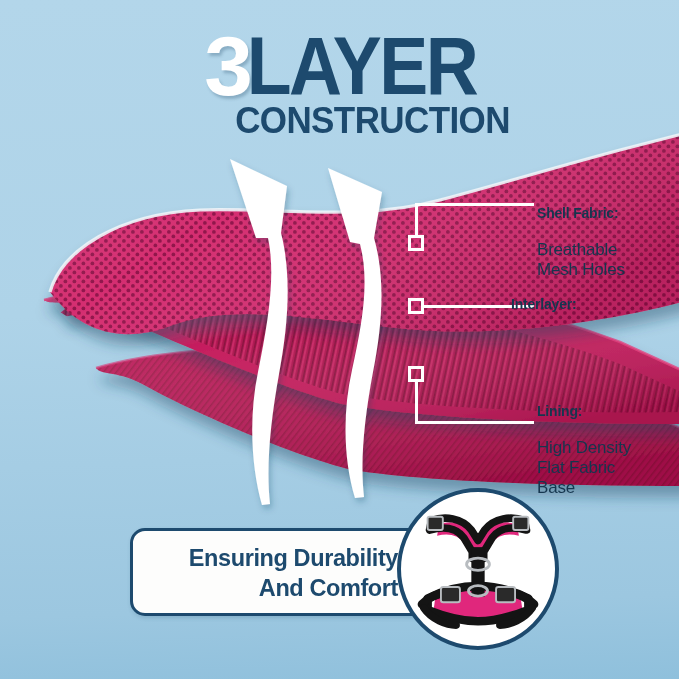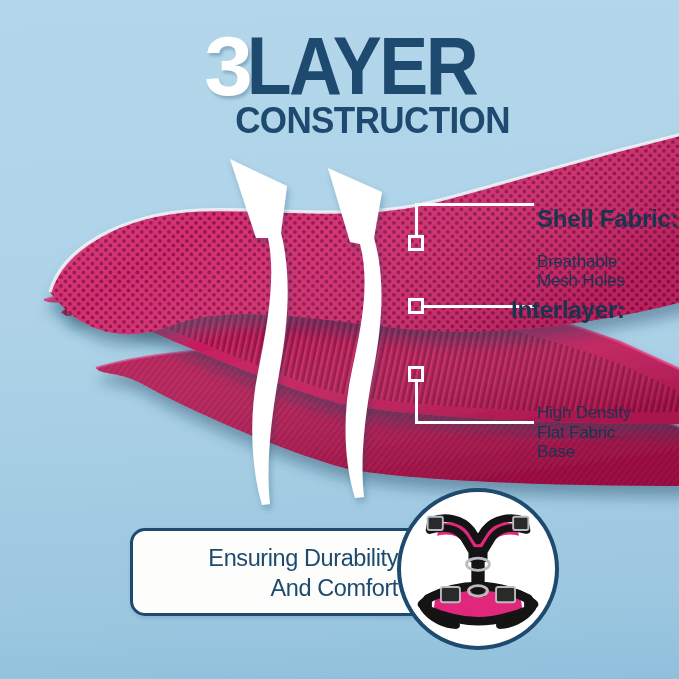--- a/index.html
+++ b/index.html
@@ -80,21 +80,21 @@
 
   .callout {
     position: absolute;
     z-index: 15;
     color: #15364f;
     line-height: 1.17;
     white-space: pre-line;
   }
   .callout .ct-head {
     display: block;
-    font-size: 24px;
+    font-size: 14px;
     font-weight: bold;
     letter-spacing: -0.2px;
   }
   .callout .ct-body {
     display: block;
     font-size: 17px;
     font-weight: normal;
     letter-spacing: -0.2px;
   }
 
@@ -110,21 +110,21 @@
     z-index: 8;
     box-shadow: 1px 2px 4px rgba(30,70,100,0.18);
   }
   #banner-text {
     position: absolute;
     left: 0; top: 12px;
     width: 265px;
     text-align: right;
     color: #1d4a6e;
     font-size: 23.5px;
-    font-weight: normal;
+    font-weight: bold;
     line-height: 1.28;
     letter-spacing: -0.4px;
     white-space: pre-line;
   }
 
   
   #harness-circle {
     position: absolute;
     left: 397px; top: 488px;
     width: 162px; height: 162px;
@@ -300,20 +300,21 @@
   <div class="marker" style="left:408px; top:298px;"></div>
   <div class="lead h" style="left:424px; top:304.5px; width:110px;"></div>
   <div class="callout" style="left:511px; top:277px;">
     <span class="ct-head">Interlayer:</span>
   </div>
 
   <div class="marker" style="left:408px; top:366px;"></div>
   <div class="lead v" style="left:414.5px; top:382px; height:42px;"></div>
   <div class="lead h" style="left:414.5px; top:421px; width:119px;"></div>
   <div class="callout" style="left:537px; top:384px;">
+    <span class="ct-head">Lining:</span>
     <span class="ct-body">High Density
 Flat Fabric
 Base</span>
   </div>
 
   <div id="banner">
     <div id="banner-text">Ensuring Durability
 And Comfort</div>
   </div>
 

